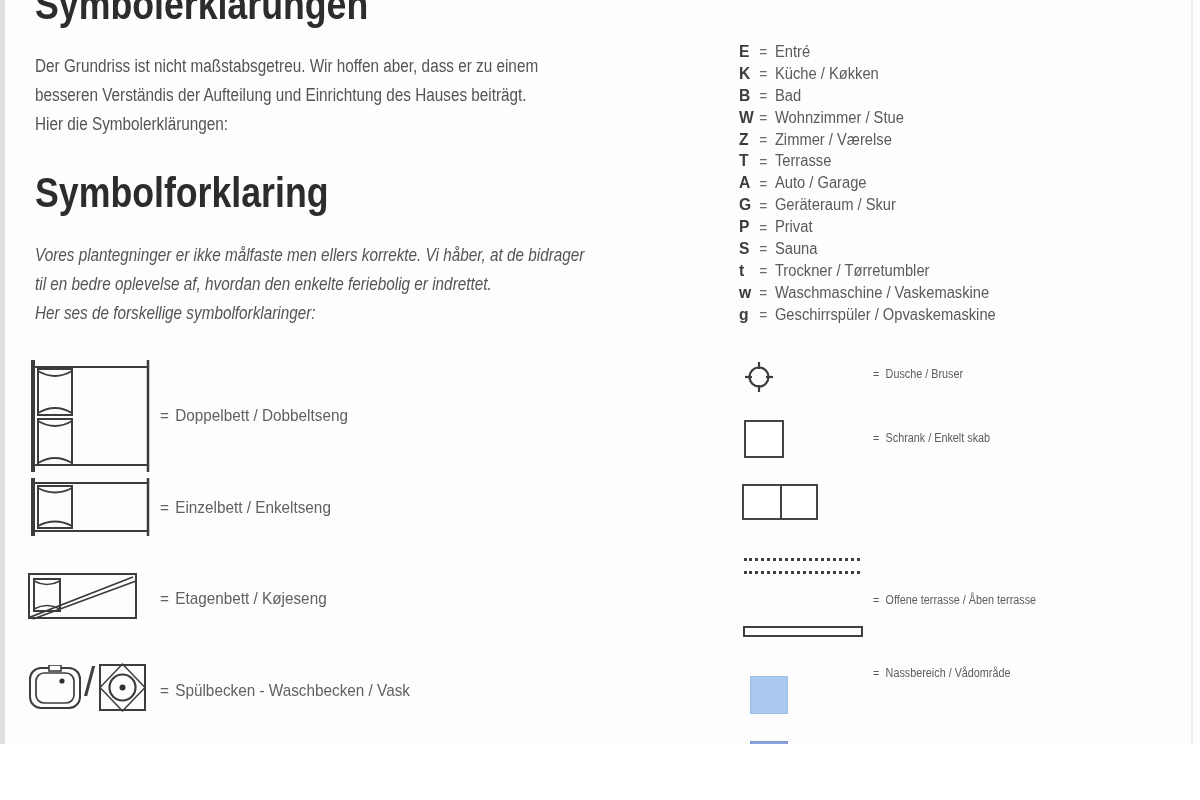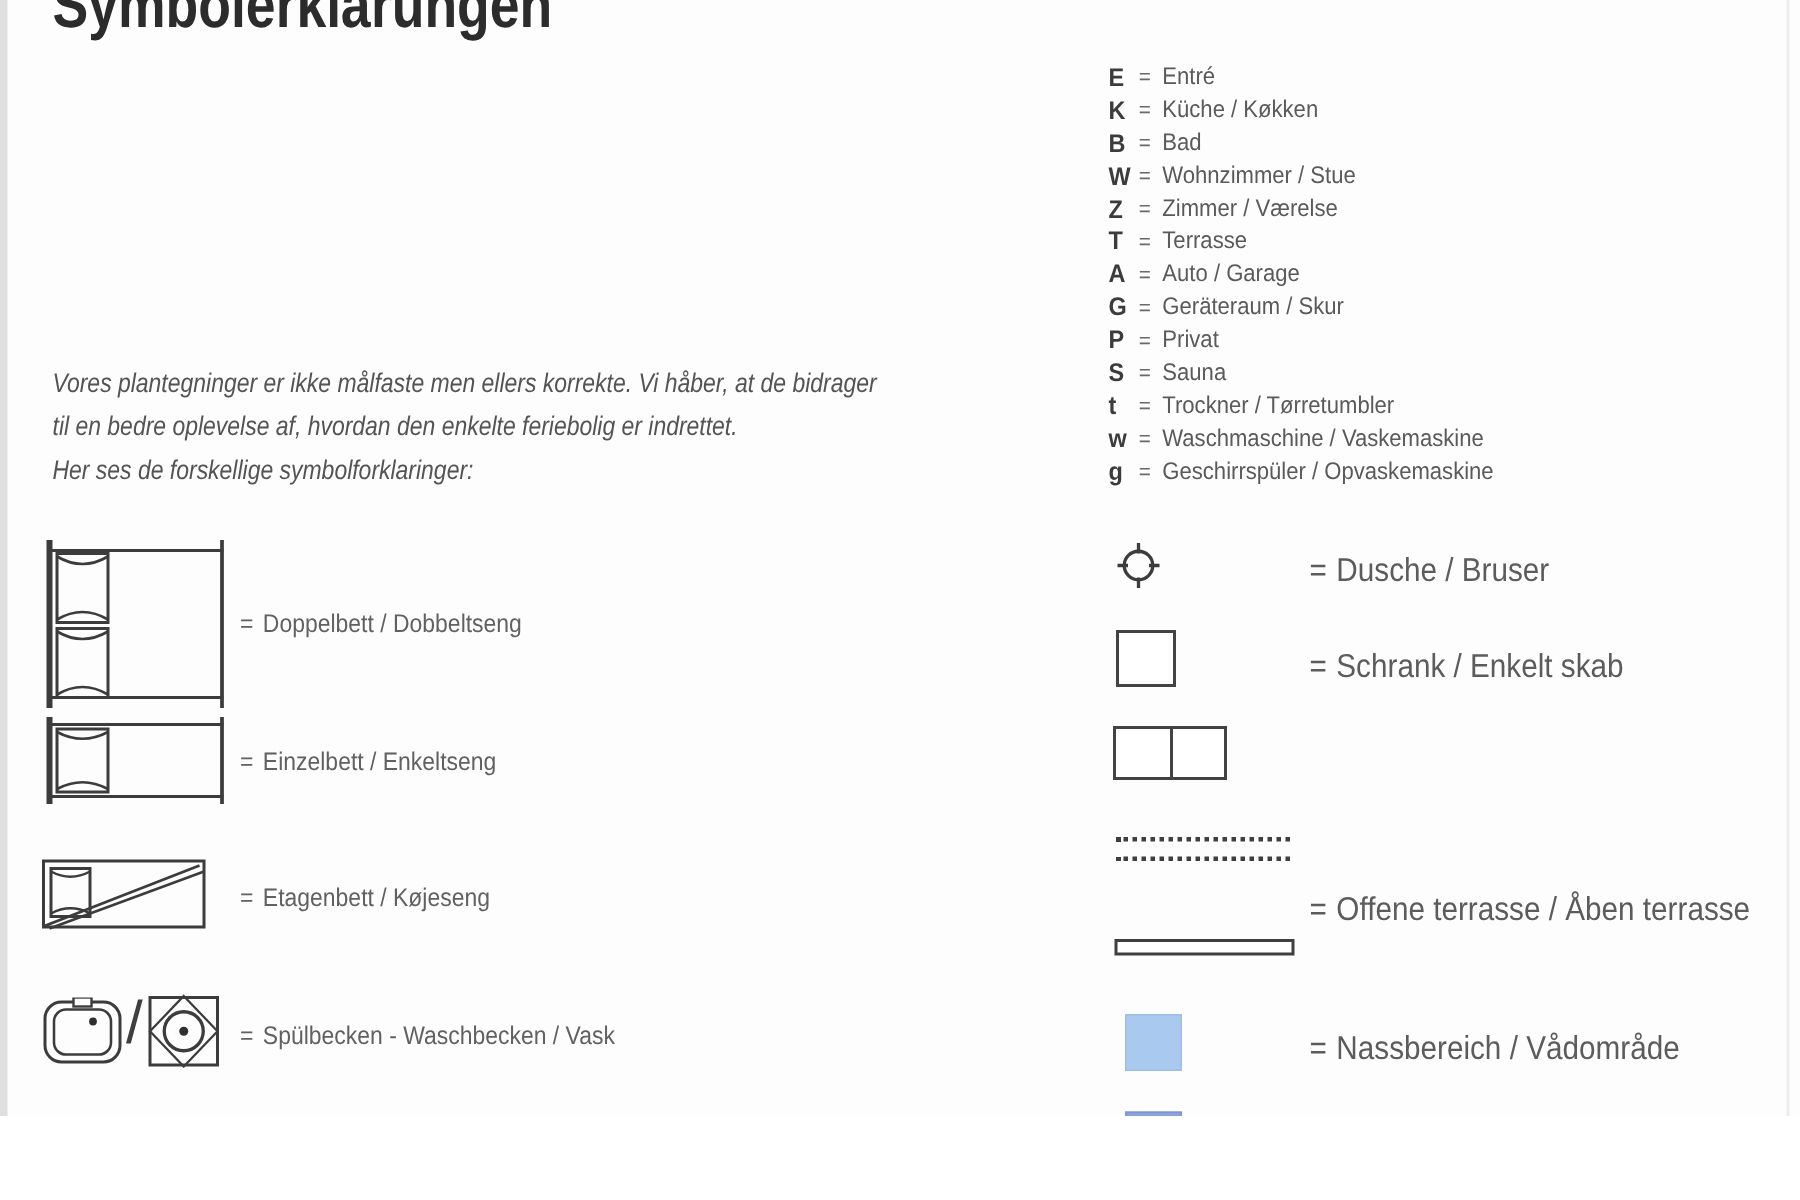--- a/index.html
+++ b/index.html
@@ -16,21 +16,21 @@
   .para{position:absolute;font-size:18px;line-height:29px;color:#545454;}
 
   
   .ll{position:absolute;left:739px;top:41px;}
   .ll-inner{transform:scaleX(.92);transform-origin:0 0;}
   .ll-row{display:flex;align-items:center;height:21.9px;}
   .ll-letter{width:22px;font-weight:bold;font-size:17px;color:#3c3c3c;}
   .ll-eq{width:17px;font-size:15px;color:#6a6a6a;}
   .ll-label{font-size:16px;color:#5a5a5a;}
 
-  .sym-label{position:absolute;font-size:22px;color:#5c5c5c;white-space:nowrap;}
+  .sym-label{position:absolute;font-size:12px;color:#5c5c5c;white-space:nowrap;}
   .furn-label{position:absolute;font-size:17px;color:#616161;white-space:nowrap;}
   .eqgap{margin-right:7px;}
 
   .icon{position:absolute;}
   .stroke{stroke:#3c3c3c;fill:none;}
 
   .cab1{position:absolute;left:744px;top:420px;width:36px;height:34px;border:2px solid #434343;background:#fff;}
   .cab2{position:absolute;left:742px;top:484px;width:72px;height:32px;border:2px solid #434343;background:#fff;display:flex;}
   .cab2-divider{width:50%;height:100%;border-right:2px solid #434343;}
   .terr-open{position:absolute;left:744px;top:558px;width:116px;height:10px;
@@ -46,21 +46,29 @@
 <body>
 
 <div id="screen">
   <div class="edge-left"></div>
   <div class="edge-right"></div>
 
   <div class="h1" style="left:35px;top:-20px;">
     <span class="cxh">Symbolerklärungen</span>
   </div>
 
-
+  <div class="para" style="left:35px;top:52px;">
+    <span class="cx">Der Grundriss ist nicht maßstabsgetreu. Wir hoffen aber, dass er zu einem</span><br>
+    <span class="cx">besseren Verständis der Aufteilung und Einrichtung des Hauses beiträgt.</span><br>
+    <span class="cx">Hier die Symbolerklärungen:</span>
+  </div>
+
+  <div class="h1" style="left:35px;top:168px;">
+    <span class="cxh">Symbolforklaring</span>
+  </div>
 
   <div class="para" style="left:35px;top:241px;font-style:italic;">
     <span class="cx">Vores plantegninger er ikke målfaste men ellers korrekte. Vi håber, at de bidrager</span><br>
     <span class="cx">til en bedre oplevelse af, hvordan den enkelte feriebolig er indrettet.</span><br>
     <span class="cx">Her ses de forskellige symbolforklaringer:</span>
   </div>
 
   <svg class="icon" style="left:30px;top:360px;" width="124" height="112" viewBox="0 0 124 112">
     <rect x="1" y="0" width="4" height="112" fill="#3c3c3c"></rect>
     <line class="stroke" x1="3" y1="7" x2="119" y2="7" stroke-width="2"></line>
@@ -219,21 +227,21 @@
   </div>
 
   <div class="terr-open"></div>
   <div class="sym-label" style="left:873px;top:558px;margin-top:35px;">
     <span class="cx9"><span class="eqgap">=</span><span>Offene terrasse / Åben terrasse</span></span>
   </div>
 
   <div class="terr-cov"></div>
 
   <div class="swatch sw-wet" style="background: rgb(170, 201, 238);"></div>
-  <div class="sym-label" style="left:873px;top:686px;">
+  <div class="sym-label" style="left:873px;top:666px;">
     <span class="cx9"><span class="eqgap">=</span><span>Nassbereich / Vådområde</span></span>
   </div>
 
   <div class="swatch sw-spa" style="background: rgb(139, 163, 220);"></div>
   <div class="sym-label" style="left:873px;top:751px;">
     <span class="cx9"><span class="eqgap">=</span><span>Spa, pool</span></span>
   </div>
 
 </div>
 

